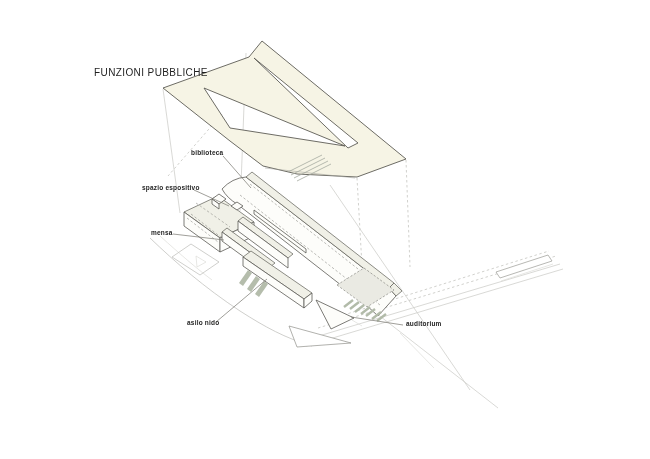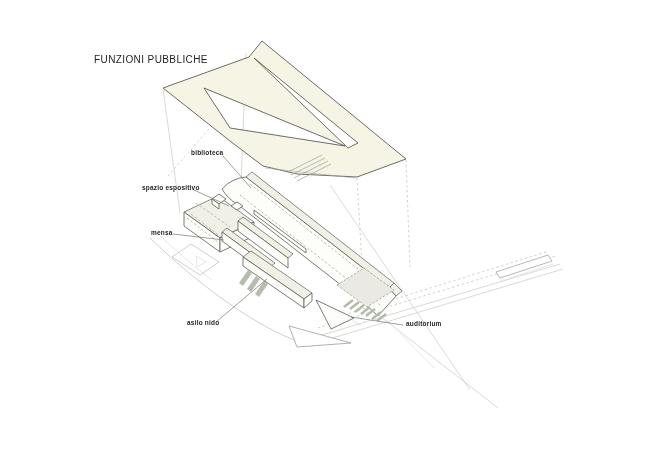--- a/index.html
+++ b/index.html
@@ -152,21 +152,21 @@
 
     <g>
       <line class="leader" x1="223" y1="156" x2="251" y2="188"></line>
       <line class="leader" x1="194" y1="190" x2="229" y2="206"></line>
       <line class="leader" x1="173" y1="234" x2="224" y2="240"></line>
       <line class="leader" x1="216" y1="322" x2="267" y2="279"></line>
       <line class="leader" x1="403" y1="325" x2="351" y2="317"></line>
     </g>
   </svg>
 
-  <div class="title" style="left:94px;top:55px;">FUNZIONI PUBBLICHE</div>
+  <div class="title" style="left:94px;top:68px;">FUNZIONI PUBBLICHE</div>
 
   <div class="lbl" style="left:191px;top:150px;">biblioteca</div>
 
   <div class="lbl" style="left:142px;top:185px;">spazio espositivo</div>
 
   <div class="lbl" style="left:151px;top:230px;">mensa</div>
 
   <div class="lbl" style="left:187px;top:320px;">asilo nido</div>
 
   <div class="lbl" style="left:406px;top:321px;">auditorium</div>

